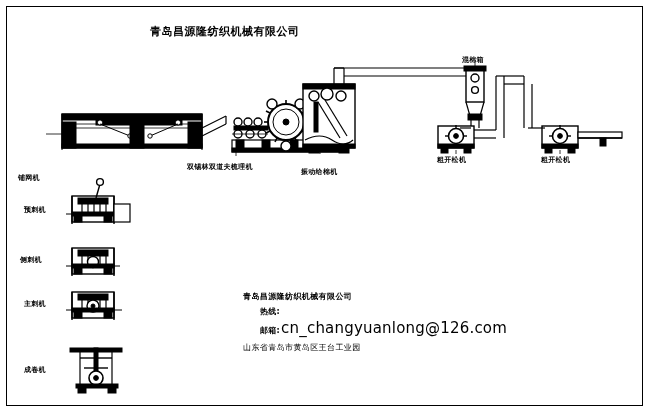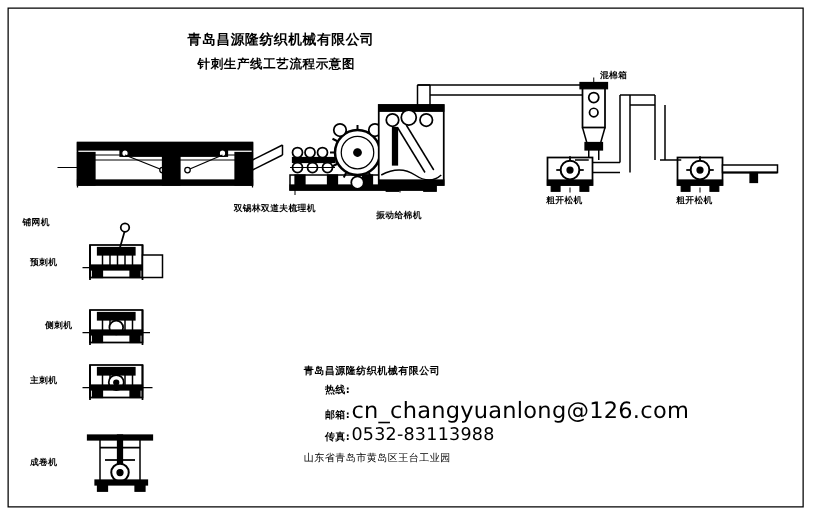--- a/index.html
+++ b/index.html
@@ -98,21 +98,21 @@
     letter-spacing: 0.3px;
   }
   .contact-value {
     font-size: 14px;
     color: #000;
     font-family: "DejaVu Sans", "Liberation Sans", sans-serif;
     letter-spacing: 0.2px;
     margin-left: 1px;
   }
   .contact-value.email {
-    font-size: 18px;
+    font-size: 15px;
   }
   .contact-address {
     font-size: 8px;
     font-weight: normal;
     color: #000;
     letter-spacing: 0.4px;
     line-height: 14px;
     margin-top: 2px;
     white-space: nowrap;
   }
@@ -403,54 +403,49 @@
       <line x1="236" y1="156" x2="236" y2="152"></line>
       <line x1="320" y1="154" x2="320" y2="150"></line>
       <line x1="456" y1="150" x2="456" y2="154"></line>
       <line x1="560" y1="150" x2="560" y2="154"></line>
     </g>
   </g>
 </svg>
 
 <div class="title-block">
   <div class="doc-title">青岛昌源隆纺织机械有限公司</div>
-  <div class="doc-subtitle">针刺生产线工艺流程示意图</div>
 </div>
 
 <div class="caption" style="left:18px; top:130px;margin-top:44px;">铺网机</div>
 
 <div class="caption" style="left:187px; top:163px;">双锡林双道夫梳理机</div>
 
 <div class="caption" style="left:301px; top:168px;">振动给棉机</div>
 
-<div class="caption" style="left:480px; top:56px;">混棉箱</div>
+<div class="caption" style="left:462px; top:56px;">混棉箱</div>
 
 <div class="caption" style="left:437px; top:156px;">粗开松机</div>
 
 <div class="caption" style="left:541px; top:156px;">粗开松机</div>
 
 <div class="caption" style="left:24px; top:206px;">预刺机</div>
 
-<div class="caption" style="left:36px; top:256px;">侧刺机</div>
+<div class="caption" style="left:20px; top:256px;">侧刺机</div>
 
 <div class="caption" style="left:24px; top:300px;">主刺机</div>
 
 <div class="caption" style="left:24px; top:366px;">成卷机</div>
 
 <div class="contact">
   <div class="contact-company">青岛昌源隆纺织机械有限公司</div>
 
   <div class="contact-row">
     <span class="contact-label">热线:</span>
   </div>
 
   <div class="contact-row">
     <span class="contact-label">邮箱:</span>
     <span class="contact-value email">cn_changyuanlong@126.com</span>
   </div>
 
-  <div class="contact-row">
-    <span class="contact-label">传真:</span>
-    <span class="contact-value">0532-83113988</span>
-  </div>
 
   <div class="contact-address">山东省青岛市黄岛区王台工业园</div>
 </div>
 
 </body></html>

